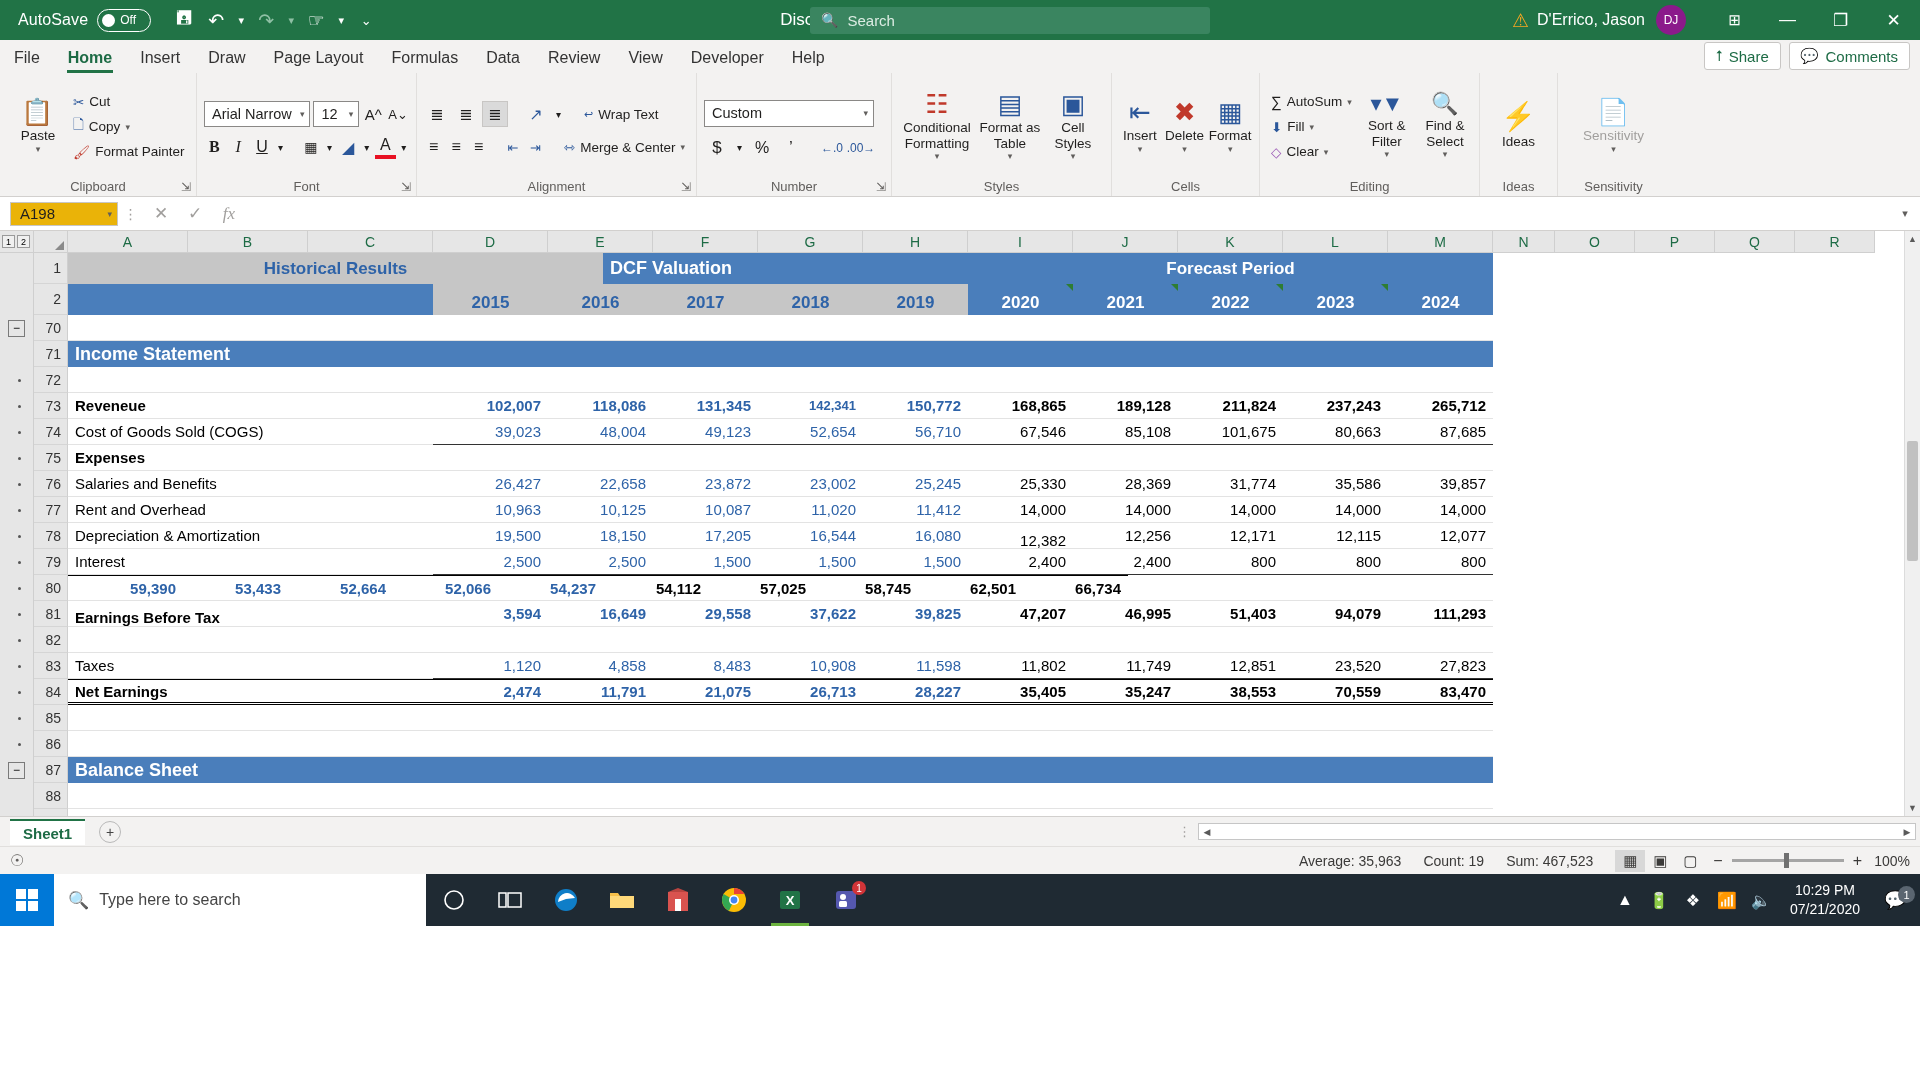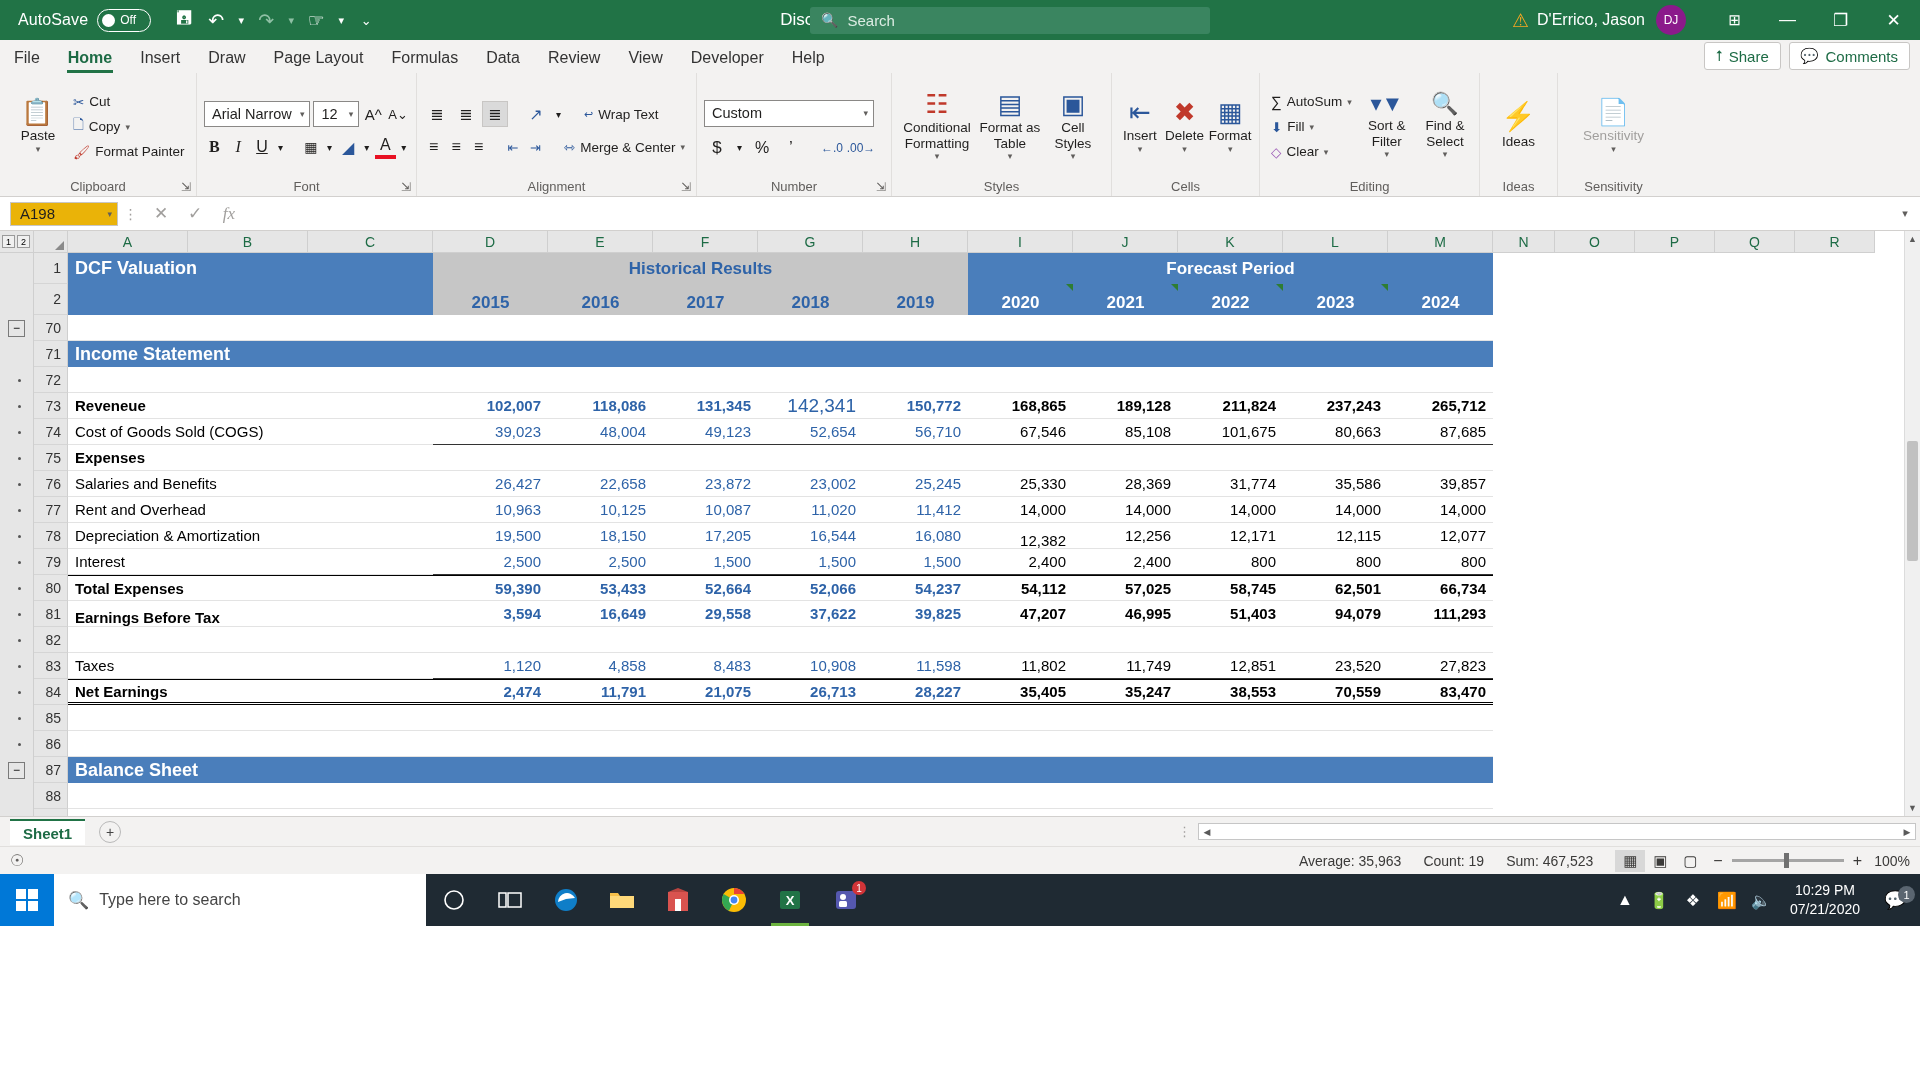--- a/index.html
+++ b/index.html
@@ -590,22 +590,22 @@
         <div style="height: 26px; background: rgb(230, 230, 230); border-right: 1px solid rgb(207, 207, 207); border-bottom: 1px solid rgb(213, 213, 213); color: rgb(51, 51, 51); font-size: 14px; display: flex; align-items: center; justify-content: flex-end; padding-right: 6px;">83</div>
         <div style="height: 26px; background: rgb(230, 230, 230); border-right: 1px solid rgb(207, 207, 207); border-bottom: 1px solid rgb(213, 213, 213); color: rgb(51, 51, 51); font-size: 14px; display: flex; align-items: center; justify-content: flex-end; padding-right: 6px;">84</div>
         <div style="height: 26px; background: rgb(230, 230, 230); border-right: 1px solid rgb(207, 207, 207); border-bottom: 1px solid rgb(213, 213, 213); color: rgb(51, 51, 51); font-size: 14px; display: flex; align-items: center; justify-content: flex-end; padding-right: 6px;">85</div>
         <div style="height: 26px; background: rgb(230, 230, 230); border-right: 1px solid rgb(207, 207, 207); border-bottom: 1px solid rgb(213, 213, 213); color: rgb(51, 51, 51); font-size: 14px; display: flex; align-items: center; justify-content: flex-end; padding-right: 6px;">86</div>
         <div style="height: 26px; background: rgb(230, 230, 230); border-right: 1px solid rgb(207, 207, 207); border-bottom: 1px solid rgb(213, 213, 213); color: rgb(51, 51, 51); font-size: 14px; display: flex; align-items: center; justify-content: flex-end; padding-right: 6px;">87</div>
         <div style="height: 26px; background: rgb(230, 230, 230); border-right: 1px solid rgb(207, 207, 207); border-bottom: 1px solid rgb(213, 213, 213); color: rgb(51, 51, 51); font-size: 14px; display: flex; align-items: center; justify-content: flex-end; padding-right: 6px;">88</div>
         <div style="height: 26px; background: rgb(230, 230, 230); border-right: 1px solid rgb(207, 207, 207); border-bottom: 1px solid rgb(213, 213, 213); color: rgb(51, 51, 51); font-size: 14px; display: flex; align-items: center; justify-content: flex-end; padding-right: 6px;">89</div>
       </div>
     <div id="cellarea" style="position:relative;">
         <div style="display: flex; height: 31px;">
+          <div style="width: 535px; background: rgb(198, 198, 198); color: rgb(46, 99, 168); font-weight: bold; font-size: 17px; display: flex; align-items: center; justify-content: center;">Historical Results</div>
           <div style="width: 365px; background: rgb(74, 126, 187); color: rgb(255, 255, 255); font-weight: bold; font-size: 18px; display: flex; align-items: center; padding-left: 7px;">DCF Valuation</div>
-          <div style="width: 535px; background: rgb(198, 198, 198); color: rgb(46, 99, 168); font-weight: bold; font-size: 17px; display: flex; align-items: center; justify-content: center;">Historical Results</div>
           <div style="width: 525px; background: rgb(74, 126, 187); color: rgb(255, 255, 255); font-weight: bold; font-size: 17px; display: flex; align-items: center; justify-content: center;">Forecast Period</div>
           <div style="flex: 1 1 0%; background: rgb(255, 255, 255); border-bottom: 1px solid rgb(227, 227, 227);"></div>
         </div>
         <div style="display: flex; height: 31px;">
           <div style="width: 365px; background: rgb(74, 126, 187);"></div>
           <div style="width: 115px; background: rgb(198, 198, 198); color: rgb(46, 99, 168); font-weight: bold; font-size: 17px; display: flex; align-items: flex-end; justify-content: center; padding-bottom: 2px;">2015</div>
           <div style="width: 105px; background: rgb(198, 198, 198); color: rgb(46, 99, 168); font-weight: bold; font-size: 17px; display: flex; align-items: flex-end; justify-content: center; padding-bottom: 2px;">2016</div>
           <div style="width: 105px; background: rgb(198, 198, 198); color: rgb(46, 99, 168); font-weight: bold; font-size: 17px; display: flex; align-items: flex-end; justify-content: center; padding-bottom: 2px;">2017</div>
           <div style="width: 105px; background: rgb(198, 198, 198); color: rgb(46, 99, 168); font-weight: bold; font-size: 17px; display: flex; align-items: flex-end; justify-content: center; padding-bottom: 2px;">2018</div>
           <div style="width: 105px; background: rgb(198, 198, 198); color: rgb(46, 99, 168); font-weight: bold; font-size: 17px; display: flex; align-items: flex-end; justify-content: center; padding-bottom: 2px;">2019</div>
@@ -656,21 +656,21 @@
           <div style="width: 105px; font-size: 15px; display: flex; align-items: center; justify-content: flex-end; padding-right: 7px; border-bottom: 1px solid rgb(227, 227, 227); color: rgb(0, 0, 0);"></div>
           <div style="width: 105px; font-size: 15px; display: flex; align-items: center; justify-content: flex-end; padding-right: 7px; border-bottom: 1px solid rgb(227, 227, 227); color: rgb(0, 0, 0);"></div>
           <div style="width: 105px; font-size: 15px; display: flex; align-items: center; justify-content: flex-end; padding-right: 7px; border-bottom: 1px solid rgb(227, 227, 227); color: rgb(0, 0, 0);"></div>
           <div style="flex: 1 1 0%; border-bottom: 1px solid rgb(227, 227, 227); background: rgb(255, 255, 255);"></div>
         </div>
         <div style="display: flex; height: 26px;">
           <div style="width: 365px; font-size: 15px; display: flex; align-items: center; padding-left: 7px; border-bottom: 1px solid rgb(227, 227, 227); font-weight: bold;">Reveneue</div>
           <div style="width: 115px; font-size: 15px; display: flex; align-items: center; justify-content: flex-end; padding-right: 7px; border-bottom: 1px solid rgb(227, 227, 227); color: rgb(46, 99, 168); font-weight: bold;">102,007</div>
           <div style="width: 105px; font-size: 15px; display: flex; align-items: center; justify-content: flex-end; padding-right: 7px; border-bottom: 1px solid rgb(227, 227, 227); color: rgb(46, 99, 168); font-weight: bold;">118,086</div>
           <div style="width: 105px; font-size: 15px; display: flex; align-items: center; justify-content: flex-end; padding-right: 7px; border-bottom: 1px solid rgb(227, 227, 227); color: rgb(46, 99, 168); font-weight: bold;">131,345</div>
-          <div style="width: 105px; font-size: 19px; display: flex; align-items: center; justify-content: flex-end; padding-right: 7px; border-bottom: 1px solid rgb(227, 227, 227); color: rgb(46, 99, 168); font-weight: normal;">142,341</div>
+          <div style="width: 105px; font-size: 13px; display: flex; align-items: center; justify-content: flex-end; padding-right: 7px; border-bottom: 1px solid rgb(227, 227, 227); color: rgb(46, 99, 168); font-weight: bold;">142,341</div>
           <div style="width: 105px; font-size: 15px; display: flex; align-items: center; justify-content: flex-end; padding-right: 7px; border-bottom: 1px solid rgb(227, 227, 227); color: rgb(46, 99, 168); font-weight: bold;">150,772</div>
           <div style="width: 105px; font-size: 15px; display: flex; align-items: center; justify-content: flex-end; padding-right: 7px; border-bottom: 1px solid rgb(227, 227, 227); color: rgb(0, 0, 0); font-weight: bold;">168,865</div>
           <div style="width: 105px; font-size: 15px; display: flex; align-items: center; justify-content: flex-end; padding-right: 7px; border-bottom: 1px solid rgb(227, 227, 227); color: rgb(0, 0, 0); font-weight: bold;">189,128</div>
           <div style="width: 105px; font-size: 15px; display: flex; align-items: center; justify-content: flex-end; padding-right: 7px; border-bottom: 1px solid rgb(227, 227, 227); color: rgb(0, 0, 0); font-weight: bold;">211,824</div>
           <div style="width: 105px; font-size: 15px; display: flex; align-items: center; justify-content: flex-end; padding-right: 7px; border-bottom: 1px solid rgb(227, 227, 227); color: rgb(0, 0, 0); font-weight: bold;">237,243</div>
           <div style="width: 105px; font-size: 15px; display: flex; align-items: center; justify-content: flex-end; padding-right: 7px; border-bottom: 1px solid rgb(227, 227, 227); color: rgb(0, 0, 0); font-weight: bold;">265,712</div>
           <div style="flex: 1 1 0%; border-bottom: 1px solid rgb(227, 227, 227); background: rgb(255, 255, 255);"></div>
         </div>
         <div style="display: flex; height: 26px;">
           <div style="width: 365px; font-size: 15px; display: flex; align-items: center; padding-left: 7px; border-bottom: 1px solid rgb(227, 227, 227);">Cost of Goods Sold (COGS)</div>
@@ -750,21 +750,20 @@
           <div style="width: 105px; font-size: 15px; display: flex; align-items: center; justify-content: flex-end; padding-right: 7px; color: rgb(46, 99, 168); border-bottom: 1px solid rgb(51, 51, 51);">1,500</div>
           <div style="width: 105px; font-size: 15px; display: flex; align-items: center; justify-content: flex-end; padding-right: 7px; color: rgb(46, 99, 168); border-bottom: 1px solid rgb(51, 51, 51);">1,500</div>
           <div style="width: 105px; font-size: 15px; display: flex; align-items: center; justify-content: flex-end; padding-right: 7px; color: rgb(0, 0, 0); border-bottom: 1px solid rgb(51, 51, 51);">2,400</div>
           <div style="width: 105px; font-size: 15px; display: flex; align-items: center; justify-content: flex-end; padding-right: 7px; color: rgb(0, 0, 0); border-bottom: 1px solid rgb(51, 51, 51);">2,400</div>
           <div style="width: 105px; font-size: 15px; display: flex; align-items: center; justify-content: flex-end; padding-right: 7px; color: rgb(0, 0, 0); border-bottom: 1px solid rgb(51, 51, 51);">800</div>
           <div style="width: 105px; font-size: 15px; display: flex; align-items: center; justify-content: flex-end; padding-right: 7px; color: rgb(0, 0, 0); border-bottom: 1px solid rgb(51, 51, 51);">800</div>
           <div style="width: 105px; font-size: 15px; display: flex; align-items: center; justify-content: flex-end; padding-right: 7px; color: rgb(0, 0, 0); border-bottom: 1px solid rgb(51, 51, 51);">800</div>
           <div style="flex: 1 1 0%; border-bottom: 1px solid rgb(227, 227, 227); background: rgb(255, 255, 255);"></div>
         </div>
         <div style="display: flex; height: 26px;">
-          <div style="width: 365px; font-size: 15px; display: flex; align-items: center; padding-left: 7px; border-bottom: 1px solid rgb(227, 227, 227); font-weight: bold; border-top: 1.5px solid rgb(0, 0, 0);">Total Expenses</div>
           <div style="width: 115px; font-size: 15px; display: flex; align-items: center; justify-content: flex-end; padding-right: 7px; border-bottom: 1px solid rgb(227, 227, 227); color: rgb(46, 99, 168); font-weight: bold; border-top: 1.5px solid rgb(0, 0, 0);">59,390</div>
           <div style="width: 105px; font-size: 15px; display: flex; align-items: center; justify-content: flex-end; padding-right: 7px; border-bottom: 1px solid rgb(227, 227, 227); color: rgb(46, 99, 168); font-weight: bold; border-top: 1.5px solid rgb(0, 0, 0);">53,433</div>
           <div style="width: 105px; font-size: 15px; display: flex; align-items: center; justify-content: flex-end; padding-right: 7px; border-bottom: 1px solid rgb(227, 227, 227); color: rgb(46, 99, 168); font-weight: bold; border-top: 1.5px solid rgb(0, 0, 0);">52,664</div>
           <div style="width: 105px; font-size: 15px; display: flex; align-items: center; justify-content: flex-end; padding-right: 7px; border-bottom: 1px solid rgb(227, 227, 227); color: rgb(46, 99, 168); font-weight: bold; border-top: 1.5px solid rgb(0, 0, 0);">52,066</div>
           <div style="width: 105px; font-size: 15px; display: flex; align-items: center; justify-content: flex-end; padding-right: 7px; border-bottom: 1px solid rgb(227, 227, 227); color: rgb(46, 99, 168); font-weight: bold; border-top: 1.5px solid rgb(0, 0, 0);">54,237</div>
           <div style="width: 105px; font-size: 15px; display: flex; align-items: center; justify-content: flex-end; padding-right: 7px; border-bottom: 1px solid rgb(227, 227, 227); color: rgb(0, 0, 0); font-weight: bold; border-top: 1.5px solid rgb(0, 0, 0);">54,112</div>
           <div style="width: 105px; font-size: 15px; display: flex; align-items: center; justify-content: flex-end; padding-right: 7px; border-bottom: 1px solid rgb(227, 227, 227); color: rgb(0, 0, 0); font-weight: bold; border-top: 1.5px solid rgb(0, 0, 0);">57,025</div>
           <div style="width: 105px; font-size: 15px; display: flex; align-items: center; justify-content: flex-end; padding-right: 7px; border-bottom: 1px solid rgb(227, 227, 227); color: rgb(0, 0, 0); font-weight: bold; border-top: 1.5px solid rgb(0, 0, 0);">58,745</div>
           <div style="width: 105px; font-size: 15px; display: flex; align-items: center; justify-content: flex-end; padding-right: 7px; border-bottom: 1px solid rgb(227, 227, 227); color: rgb(0, 0, 0); font-weight: bold; border-top: 1.5px solid rgb(0, 0, 0);">62,501</div>
           <div style="width: 105px; font-size: 15px; display: flex; align-items: center; justify-content: flex-end; padding-right: 7px; border-bottom: 1px solid rgb(227, 227, 227); color: rgb(0, 0, 0); font-weight: bold; border-top: 1.5px solid rgb(0, 0, 0);">66,734</div>

